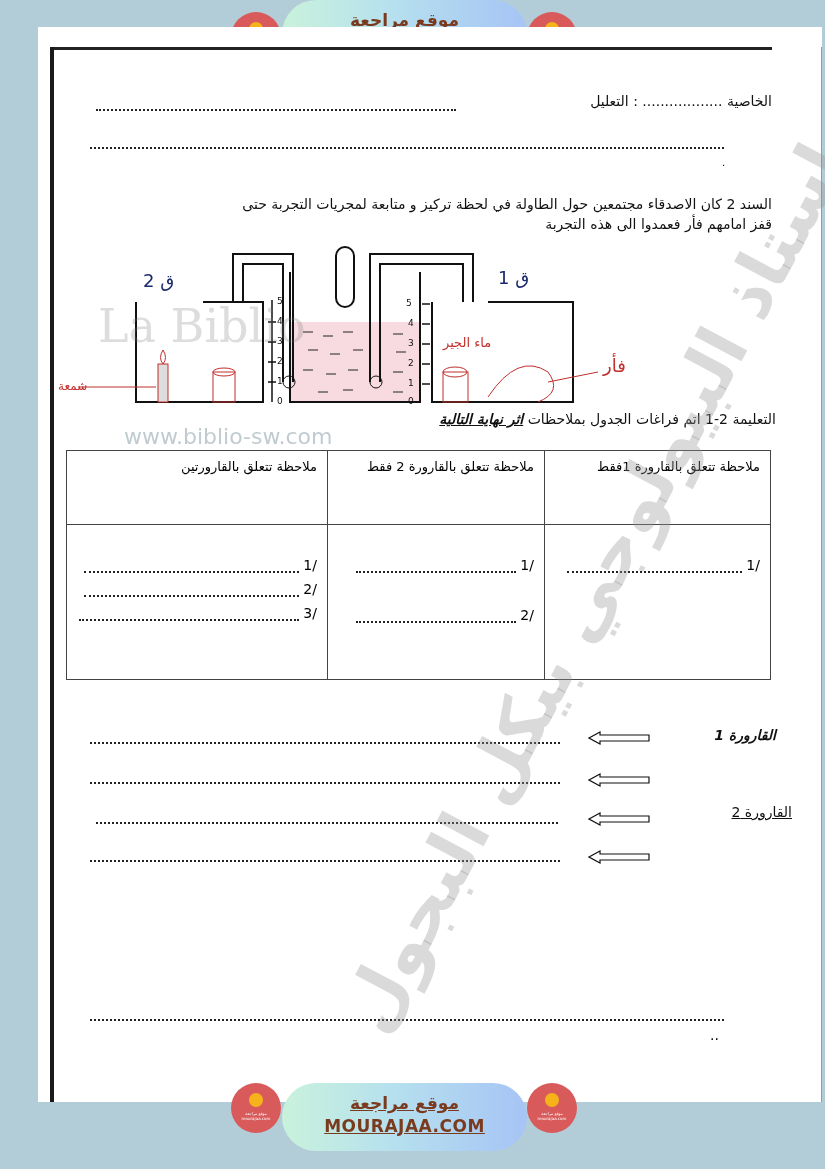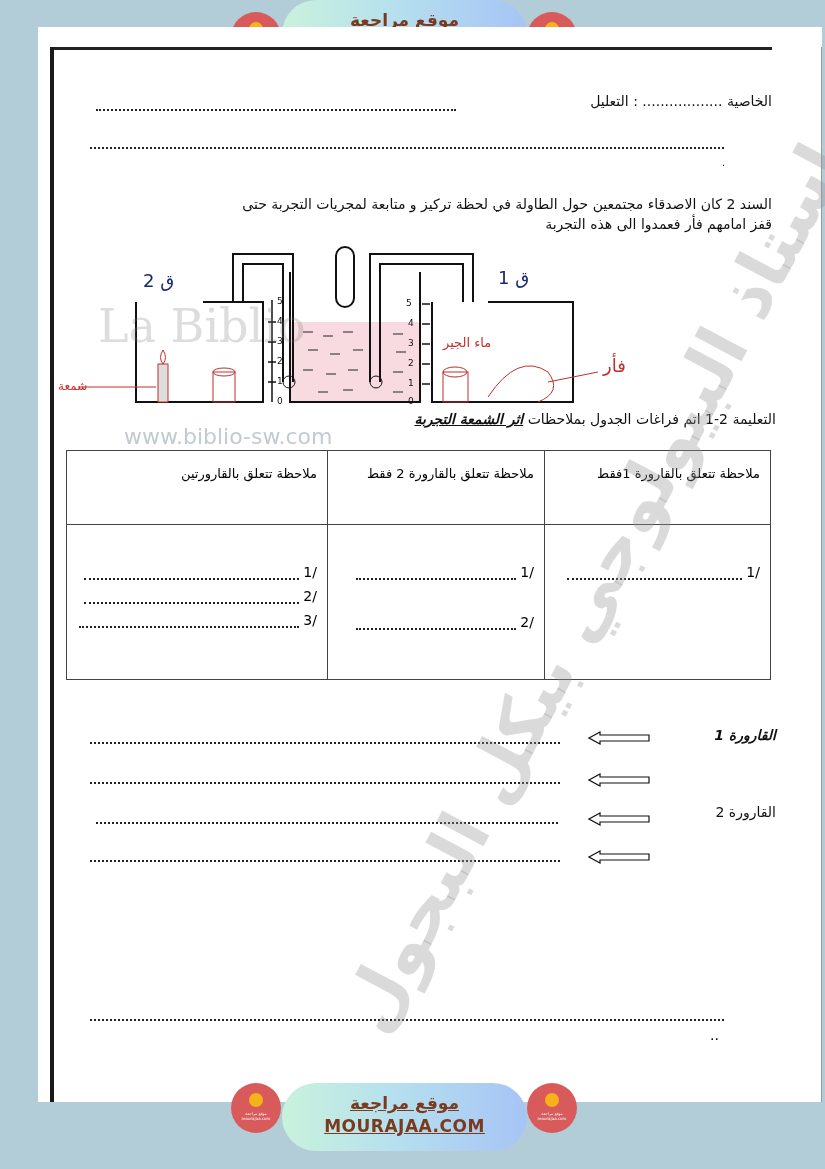--- a/index.html
+++ b/index.html
@@ -15,21 +15,21 @@
   .u{text-decoration:underline;font-style:italic;font-weight:bold;}
   
   .banner{position:absolute;width:245px;height:68px;border-radius:34px;background:linear-gradient(90deg,#c9f2dc 0%,#b6e0ee 45%,#a6c4f5 100%);text-align:center;}
   .banner .ar{font-size:17px;font-weight:bold;color:#7a3a1e;text-decoration:underline;margin-top:9px;line-height:22px;}
   .banner .en{font-size:17px;font-weight:bold;color:#7a3a1e;text-decoration:underline;line-height:24px;letter-spacing:0.5px;}
   .badge{position:absolute;width:50px;height:50px;border-radius:50%;background:#d85a5a;}
   .badge .logo{position:absolute;left:18px;top:10px;width:14px;height:14px;border-radius:50%;background:#f5b21a;}
   .badge .tiny{position:absolute;left:0;width:50px;top:28px;font-size:4px;color:#fff;text-align:center;line-height:5px;}
   
   table.obs{position:absolute;left:28px;top:423px;width:705px;border-collapse:collapse;}
-  table.obs td{border:1.5px solid #444;vertical-align:top;direction:rtl;font-size:13px;padding:15px 10px;text-align:right;}
+  table.obs td{border:1.5px solid #444;vertical-align:top;direction:rtl;font-size:13px;padding:8px 10px;text-align:right;}
   .cell-line{position:relative;height:24px;font-size:14px;}
   .cell-line .num{position:absolute;right:0;top:0;}
   .cell-line .dl{position:absolute;top:14px;border-bottom:2px dotted #222;}
   .arrow{position:absolute;width:62px;height:14px;}
   .diagram{position:absolute;left:58px;top:230px;width:660px;height:175px;}
   .watermark{position:absolute;font-size:90px;color:rgba(150,150,150,0.35);transform:rotate(62deg);font-weight:bold;white-space:nowrap;}
 </style>
 </head>
 <body>
 
@@ -143,21 +143,21 @@
     <text x="0" y="158" font-size="12" fill="#c0302e" font-family="DejaVu Sans, sans-serif">شمعة</text>
     <text x="385" y="115" font-size="13" fill="#c0302e" font-family="DejaVu Sans, sans-serif">ماء الجير</text>
     <text x="545" y="140" font-size="18" fill="#c0302e" font-family="DejaVu Sans, sans-serif">فأر</text>
     <text x="130" y="195" font-size="13" fill="#c0302e" font-family="DejaVu Sans, sans-serif">ماء الجير</text>
     <text x="40" y="110" font-size="46" fill="rgba(120,120,120,0.25)" font-family="DejaVu Serif, serif">La Biblio</text>
   </svg>
   <div class="abs" style="left:86px;top:397px;font-size:22px;color:rgba(140,160,170,0.55);">www.biblio-sw.com</div>
 
   <div class="abs rtl line-text" style="right:46px;top:384px;">
     <span>التعليمة 2-1 اتم فراغات الجدول بملاحظات</span>
-    <span class="u">اثر الشمعة التجربة</span>
+    <span class="u">اثر نهاية التالية</span>
   </div>
 
   <table class="obs" dir="rtl">
     <tbody>
         <tr style="height:74px;">
       <td style="width:205px;">ملاحظة تتعلق بالقارورة 1فقط</td>
       <td style="width:196px;">ملاحظة تتعلق بالقارورة 2 فقط</td>
       <td>ملاحظة تتعلق بالقارورتين</td>
     </tr>
     <tr style="height:155px;">
@@ -203,21 +203,21 @@
   <svg class="arrow" style="left:550px;top:704px;" viewBox="0 0 62 14">
       <polygon points="1,7 12,1 12,4 61,4 61,10 12,10 12,13" fill="#fff" stroke="#111" stroke-width="1.2"></polygon>
     </svg>
   <div class="dots" style="left:52px;width:470px;top:715px;"></div>
 
   <svg class="arrow" style="left:550px;top:746px;" viewBox="0 0 62 14">
       <polygon points="1,7 12,1 12,4 61,4 61,10 12,10 12,13" fill="#fff" stroke="#111" stroke-width="1.2"></polygon>
     </svg>
   <div class="dots" style="left:52px;width:470px;top:755px;"></div>
 
-  <div class="abs rtl line-text" style="right:46px;top:777px;">القارورة 2</div>
+  <div class="abs rtl line-text" style="right:30px;top:777px;text-decoration:underline;">القارورة 2</div>
   <svg class="arrow" style="left:550px;top:785px;" viewBox="0 0 62 14">
       <polygon points="1,7 12,1 12,4 61,4 61,10 12,10 12,13" fill="#fff" stroke="#111" stroke-width="1.2"></polygon>
     </svg>
   <div class="dots" style="left:58px;width:462px;top:795px;"></div>
 
   <svg class="arrow" style="left:550px;top:823px;" viewBox="0 0 62 14">
       <polygon points="1,7 12,1 12,4 61,4 61,10 12,10 12,13" fill="#fff" stroke="#111" stroke-width="1.2"></polygon>
     </svg>
   <div class="dots" style="left:52px;width:470px;top:833px;"></div>
 

